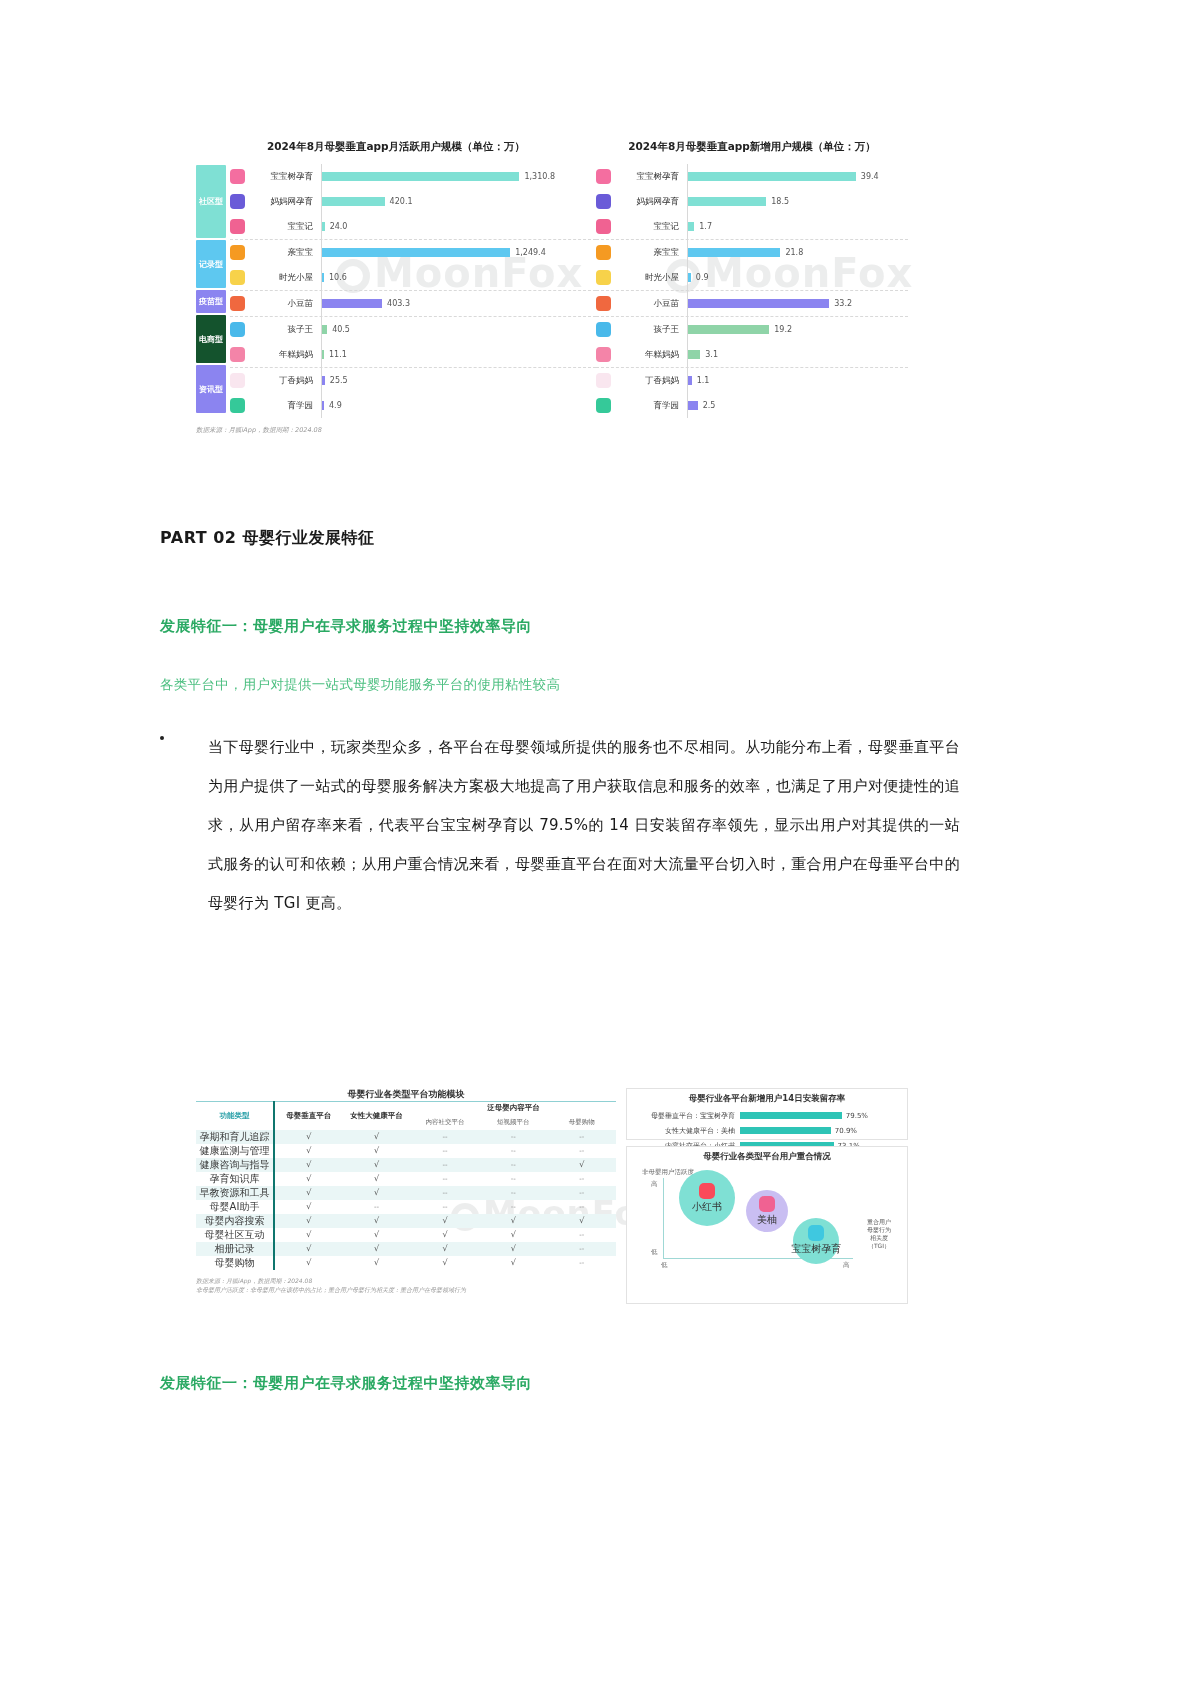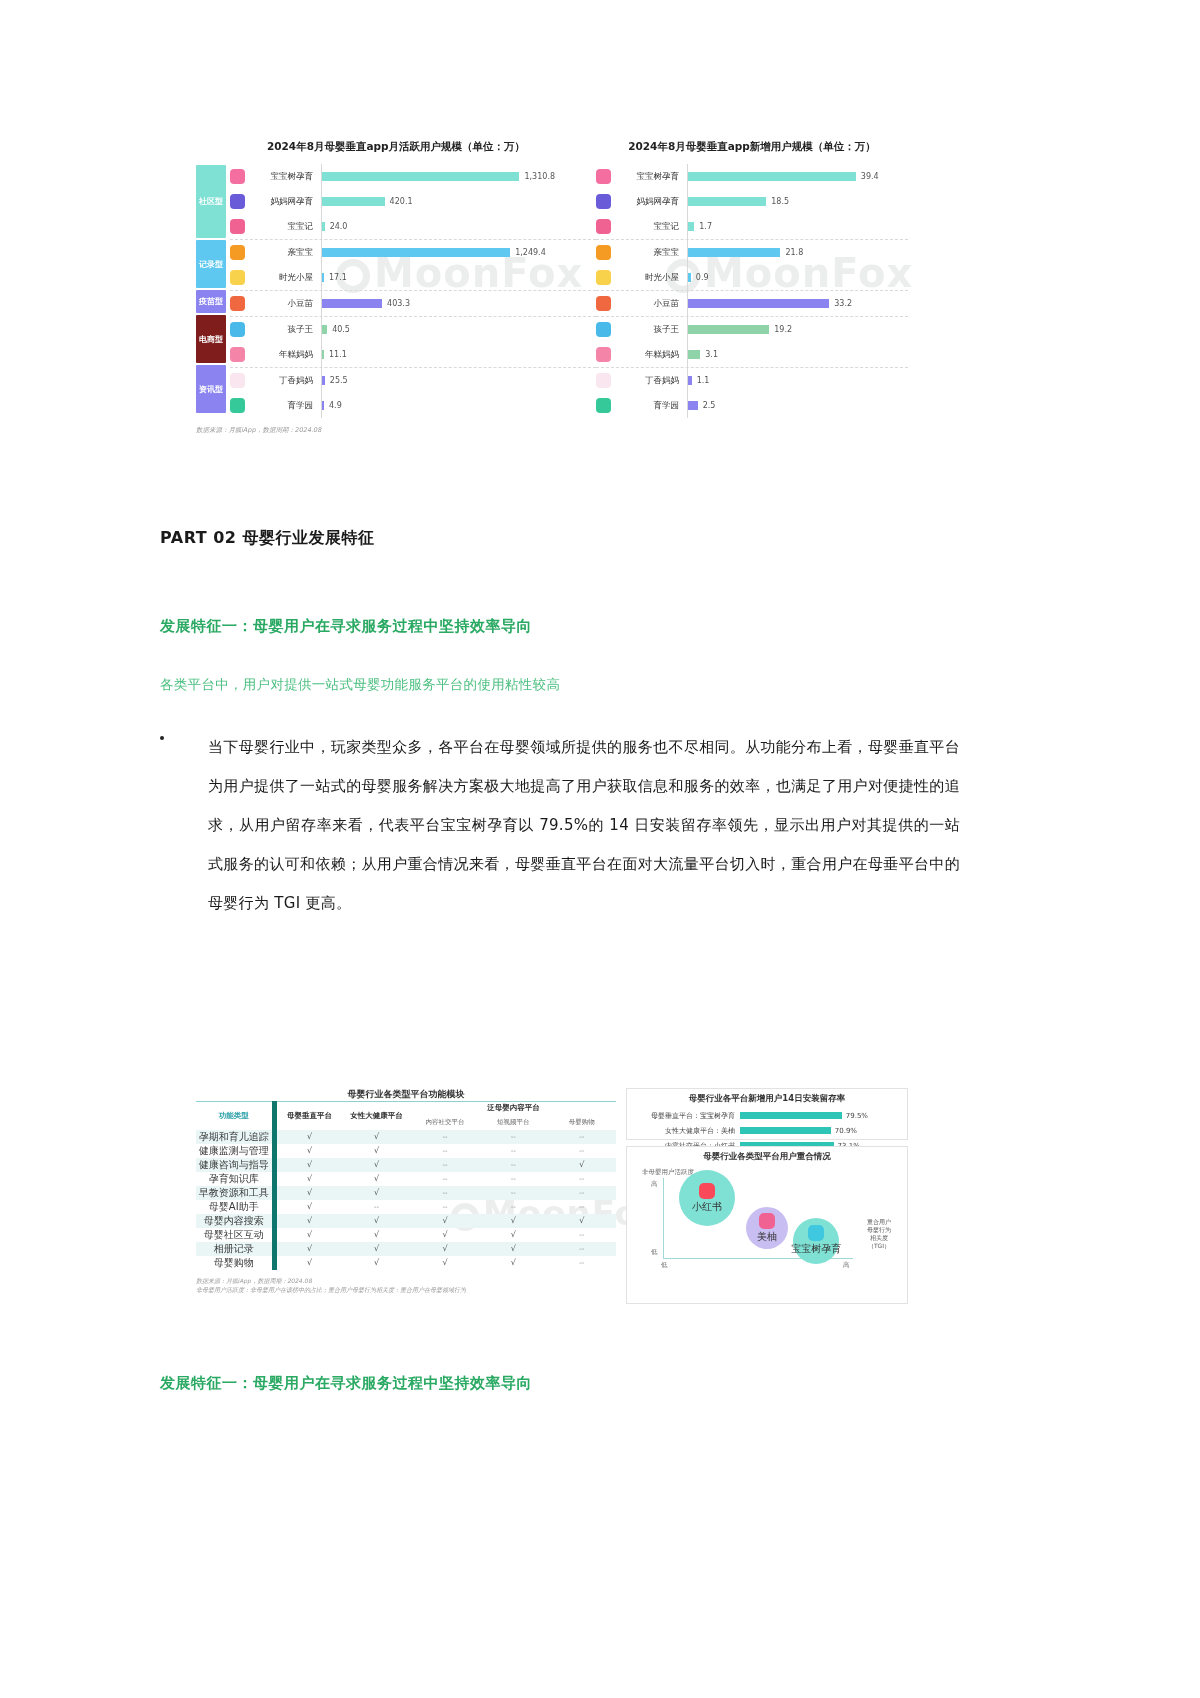--- a/index.html
+++ b/index.html
@@ -114,21 +114,21 @@
   .hdr-top { height:13px; }
   .hdr-bot { height:15px; }
   .grp-title { font-size:7.5px; color:#333; font-weight:bold; }
   .sub-col { font-size:6.5px; color:#666; font-weight:normal; }
   .rowcell { height:13.5px; }
   .catcell { color:#3a3a3a; font-size:10px; }
   .chk { color:#555; font-size:8px; }
   .dash { color:#888; font-size:7px; }
   tr.alt { background:#eaf6f6; }
   .tbl-line-top { border-top:1.5px solid #8fd0d3; }
-  .vsep { border-left:5px solid #0f766e; }
+  .vsep { border-left:2px solid #0f766e; }
   .tbl-notes { margin-top:6px; }
   .tbl-notes div { font-size:6px; color:#9a9a9a; font-style:italic; line-height:1.5; }
 
   .panel {
     border:1px solid #e2e2e2; background:#fff; position:relative;
   }
   .panel-title {
     text-align:center; font-size:8.5px; font-weight:bold; color:#333;
     padding:4px 0 3px;
   }
@@ -171,21 +171,21 @@
         <div style="width: 34px; position: relative; height: 250px;" id="catstrip">
             <div class="cat-block" style="top: 1px; height: 73px; background: rgb(127, 224, 212);">
               <span>社区型</span>
             </div>
             <div class="cat-block" style="top: 76px; height: 48px; background: rgb(94, 200, 240);">
               <span>记录型</span>
             </div>
             <div class="cat-block" style="top: 126px; height: 23px; background: rgb(139, 132, 240);">
               <span>疫苗型</span>
             </div>
-            <div class="cat-block" style="top: 151px; height: 48px; background: #7f1d1d;">
+            <div class="cat-block" style="top: 151px; height: 48px; background: #14532d;">
               <span>电商型</span>
             </div>
             <div class="cat-block" style="top: 201px; height: 48px; background: rgb(139, 132, 240);">
               <span>资讯型</span>
             </div>
           </div>
         <div style="flex:1; position:relative;" id="leftrows">
             <div class="brow">
               <span class="bicon" style="background: rgb(244, 110, 160);"></span>
               <span class="bname">宝宝树孕育</span>
@@ -217,21 +217,21 @@
               <div class="bwrap">
                 <div class="bbar" style="width: 189.195px; background: rgb(94, 200, 240);"></div>
                 <span class="bval">1,249.4</span>
               </div>
             </div>
             <div class="brow">
               <span class="bicon" style="background: rgb(247, 210, 74);"></span>
               <span class="bname">时光小屋</span>
               <div class="bwrap">
                 <div class="bbar" style="width: 3px; background: rgb(94, 200, 240);"></div>
-                <span class="bval">17.1</span>
+                <span class="bval">10.6</span>
               </div>
             </div>
             <div class="divider"></div>
             <div class="brow">
               <span class="bicon" style="background: rgb(240, 104, 63);"></span>
               <span class="bname">小豆苗</span>
               <div class="bwrap">
                 <div class="bbar" style="width: 61.0711px; background: rgb(139, 132, 240);"></div>
                 <span class="bval">403.3</span>
               </div>
@@ -533,21 +533,21 @@
           <div class="tgi-note" style="left:228px; top:52px; width:48px;" id="tginote">
               <div>重合用户</div>
               <div>母婴行为</div>
               <div>相关度</div>
               <div>（TGI）</div>
             </div>
         <div class="bubble" style="width: 56px; height: 56px; left: 52.04px; top: 4.24px; background: rgb(127, 224, 212);">
               <span class="bub-icon" style="background: rgb(250, 74, 90);"></span>
               <span class="bub-name">小红书</span>
             </div>
-            <div class="bubble" style="width: 42px; height: 42px; left: 119.1px; top: 41px; background: rgb(201, 190, 242); justify-content: center;">
+            <div class="bubble" style="width: 42px; height: 42px; left: 119.1px; top: 24px; background: rgb(201, 190, 242); justify-content: center;">
               <span class="bub-icon" style="background: rgb(240, 98, 146);"></span>
               <span class="bub-name">美柚</span>
             </div>
             <div class="bubble" style="width: 46px; height: 46px; left: 166.24px; top: 51.8px; background: rgb(127, 224, 212);">
               <span class="bub-icon" style="background: rgb(63, 200, 224);"></span>
               <span class="bub-name">宝宝树孕育</span>
             </div>
           </div>
       </div>
     </div>

